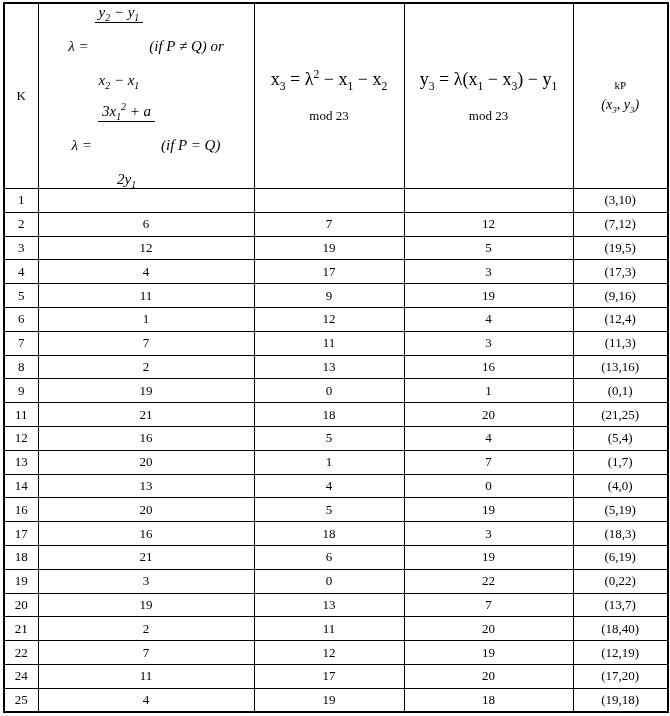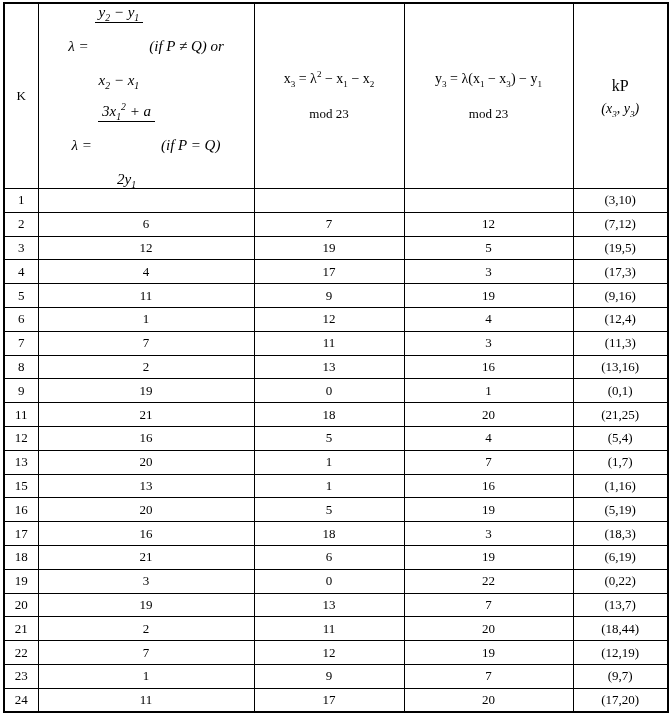--- a/index.html
+++ b/index.html
@@ -65,30 +65,30 @@
     gap: 48px;
   }
   .frac .num {
     border-bottom: 1px solid #000000;
     padding: 0 4px 1px 4px;
   }
   .frac .den { padding-top: 1px; }
   .cond { font-style: italic; }
 
   .hdr-formula-line {
-    font-size: 14px;
+    font-size: 18px;
     font-style: normal;
     white-space: nowrap;
     line-height: 1.3;
   }
   .hdr-mod-line {
     font-size: 13px;
     margin-top: 17px;
   }
-  .hdr-kp-line1 { font-size: 16px; line-height: 1.5; }
+  .hdr-kp-line1 { font-size: 11px; line-height: 1.5; }
   .hdr-kp-line2 { font-size: 14px; line-height: 1.5; font-style: italic; }
 
   sub, sup {
     font-size: 0.65em;
     line-height: 0;
   }
 </style>
 </head>
 <body>
 
@@ -219,25 +219,25 @@
           <td>(5,4)</td>
         </tr>
         <tr>
           <td>13</td>
           <td>20</td>
           <td>1</td>
           <td>7</td>
           <td>(1,7)</td>
         </tr>
         <tr>
-          <td>15</td>
+          <td>14</td>
           <td>13</td>
-          <td>1</td>
-          <td>16</td>
-          <td>(1,16)</td>
+          <td>4</td>
+          <td>0</td>
+          <td>(4,0)</td>
         </tr>
         <tr>
           <td>16</td>
           <td>20</td>
           <td>5</td>
           <td>19</td>
           <td>(5,19)</td>
         </tr>
         <tr>
           <td>17</td>
@@ -265,38 +265,38 @@
           <td>19</td>
           <td>13</td>
           <td>7</td>
           <td>(13,7)</td>
         </tr>
         <tr>
           <td>21</td>
           <td>2</td>
           <td>11</td>
           <td>20</td>
-          <td>(18,44)</td>
+          <td>(18,40)</td>
         </tr>
         <tr>
           <td>22</td>
           <td>7</td>
           <td>12</td>
           <td>19</td>
           <td>(12,19)</td>
         </tr>
         <tr>
-          <td>23</td>
-          <td>1</td>
-          <td>9</td>
-          <td>7</td>
-          <td>(9,7)</td>
-        </tr>
-        <tr>
           <td>24</td>
           <td>11</td>
           <td>17</td>
           <td>20</td>
           <td>(17,20)</td>
+        </tr>
+        <tr>
+          <td>25</td>
+          <td>4</td>
+          <td>19</td>
+          <td>18</td>
+          <td>(19,18)</td>
         </tr>
       </tbody>
   </table>
 </div>
 
 </body></html>

